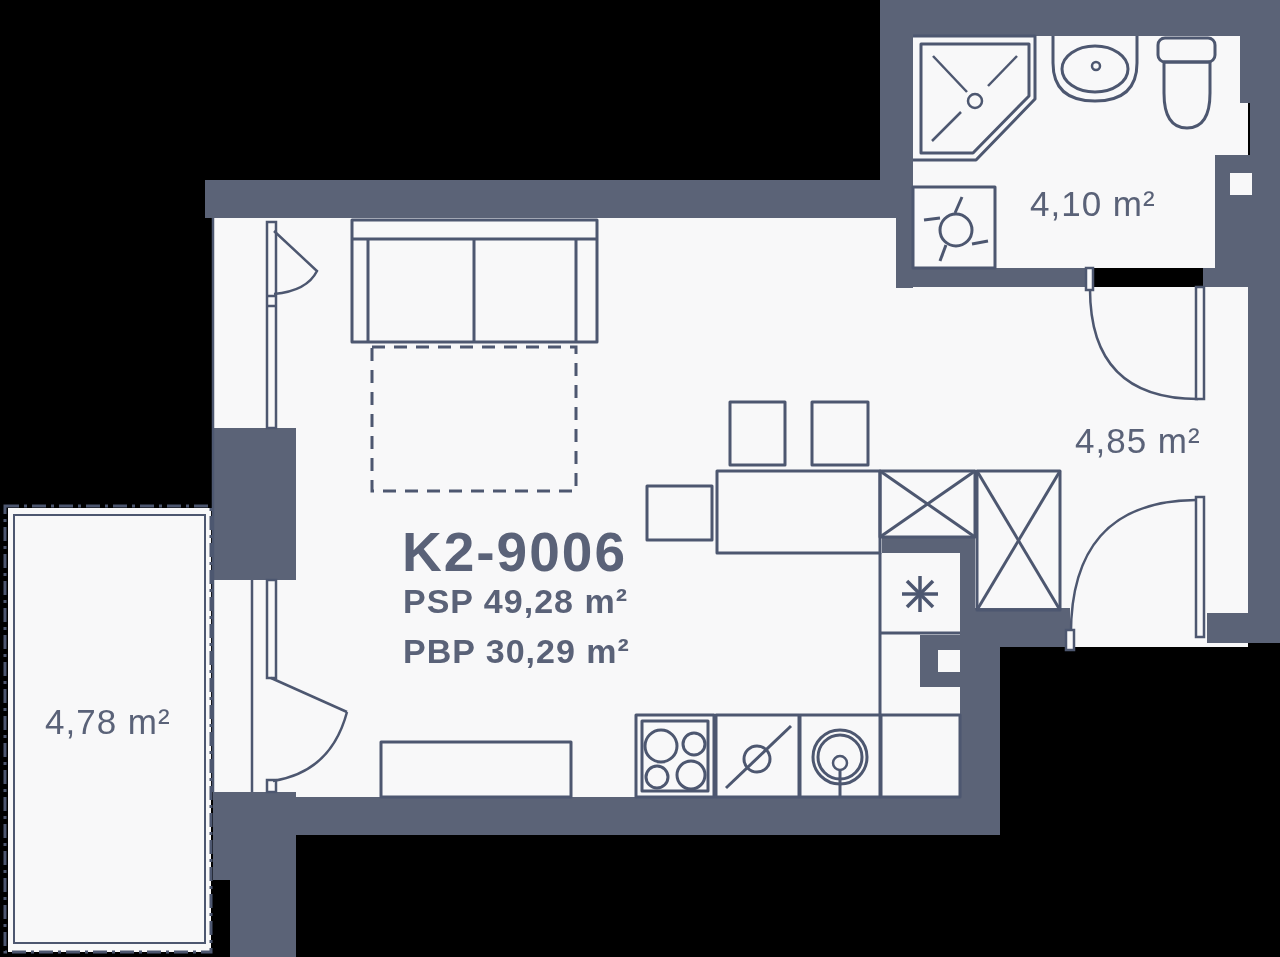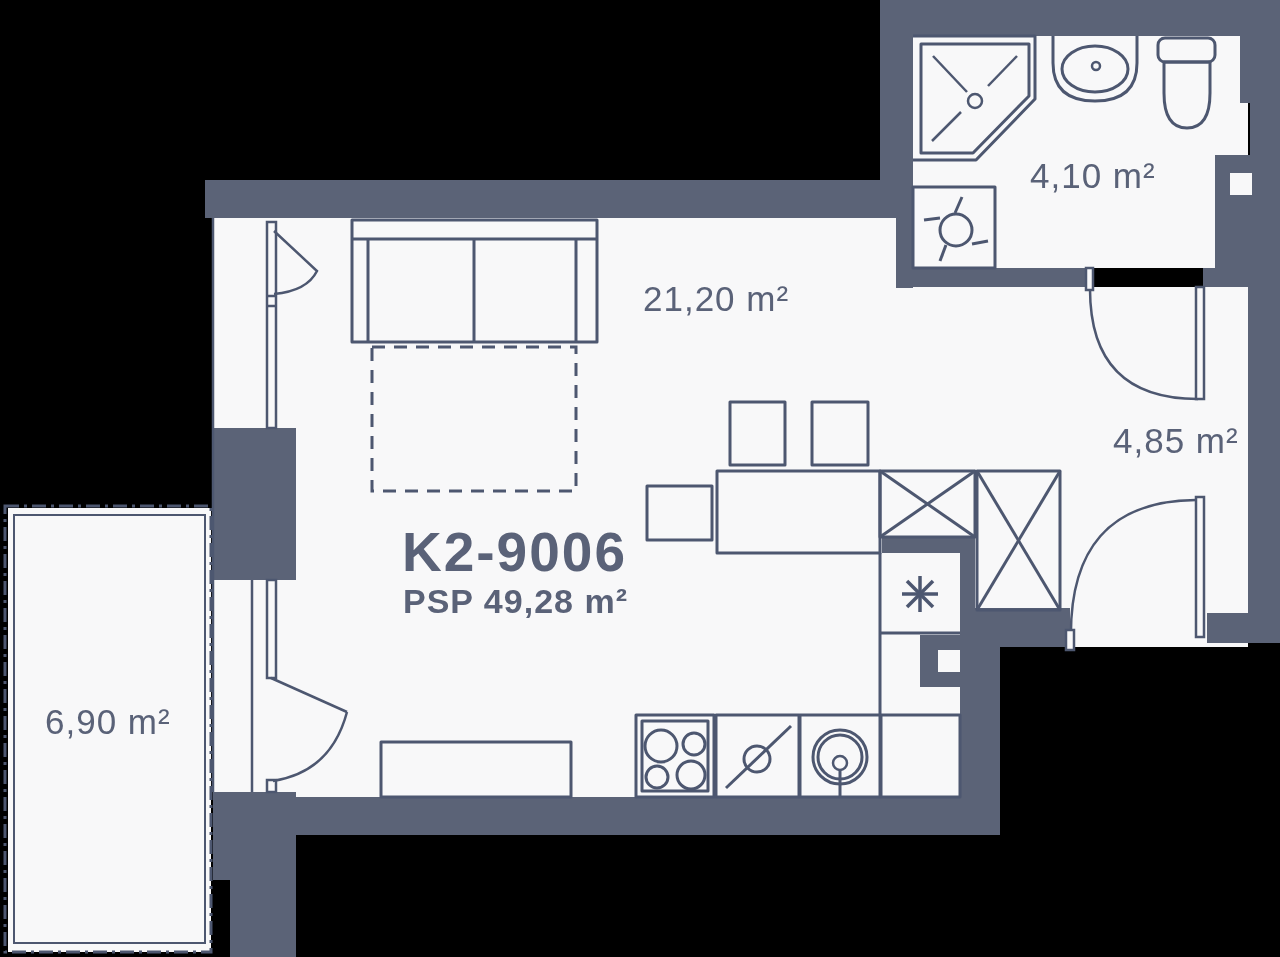--- a/index.html
+++ b/index.html
@@ -147,20 +147,20 @@
     <g>
       <path class="ln2" d="M1090,289 Q1090,399 1198,399"></path>
       <rect class="lf" x="1196" y="287" width="8" height="112"></rect>
       <rect class="lf" x="1086" y="268" width="7" height="22"></rect>
       <path class="ln2" d="M1071,643 Q1067,501 1196,500"></path>
       <rect class="lf" x="1196" y="497" width="8" height="140"></rect>
       <rect class="lf" x="1066" y="630" width="8" height="20"></rect>
     </g>
   </svg>
 
-  <div class="label area-label" style="left:643px;top:279px;">21,20 m²</div>
-  <div class="label area-label" style="left:1030px;top:156px;">4,10 m²</div>
-  <div class="label area-label" style="left:1075px;top:421px;margin-left:38px;">4,85 m²</div>
-  <div class="label area-label" style="left:45px;top:702px;">6,90 m²</div>
+  <div class="label area-label" style="left:1030px;top:184px;">4,10 m²</div>
+  <div class="label area-label" style="left:1075px;top:421px;">4,85 m²</div>
+  <div class="label area-label" style="left:45px;top:702px;">4,78 m²</div>
 
   <div class="label unit-title" style="left:402px;top:520px;text-align:center;">K2-9006</div>
   <div class="label unit-sub" style="left:403px;top:582px;">PSP 49,28 m²</div>
+  <div class="label unit-sub" style="left:403px;top:632px;">PBP 30,29 m²</div>
 </div>
 
 </body></html>

